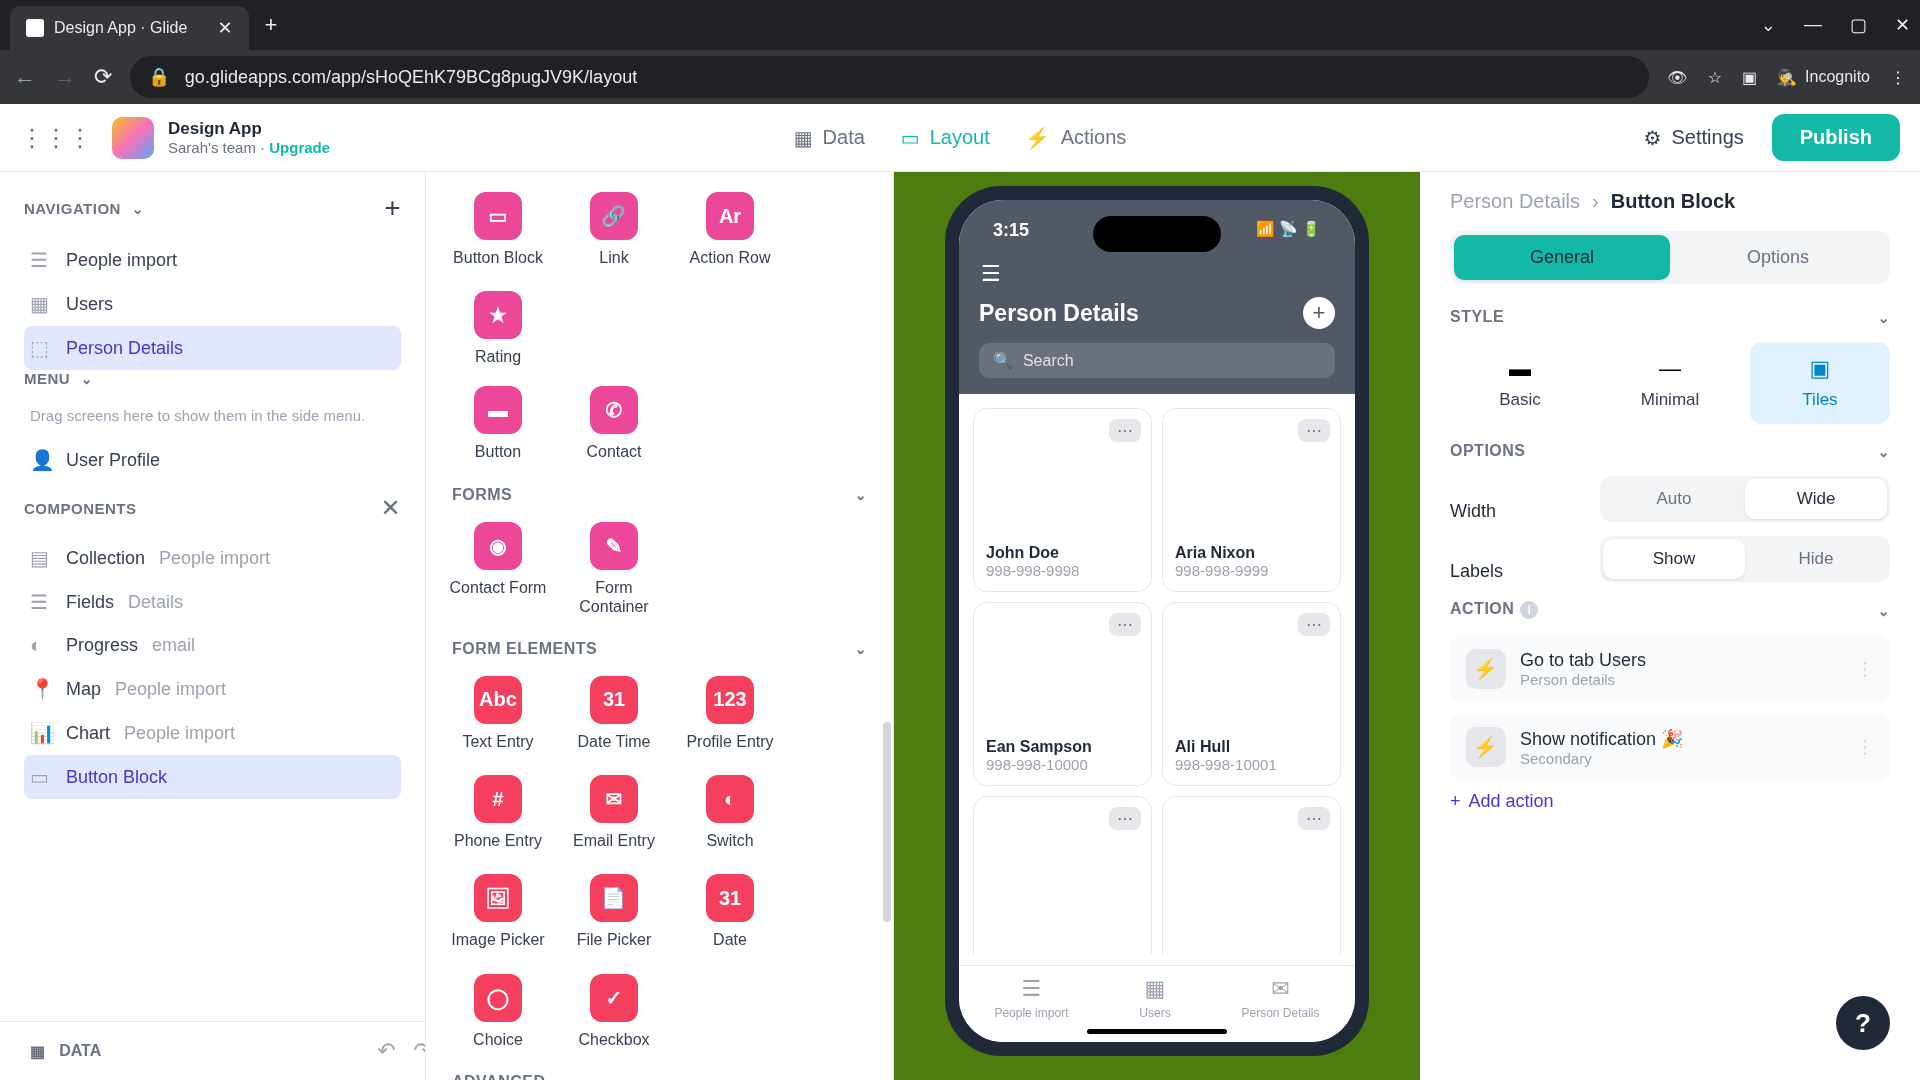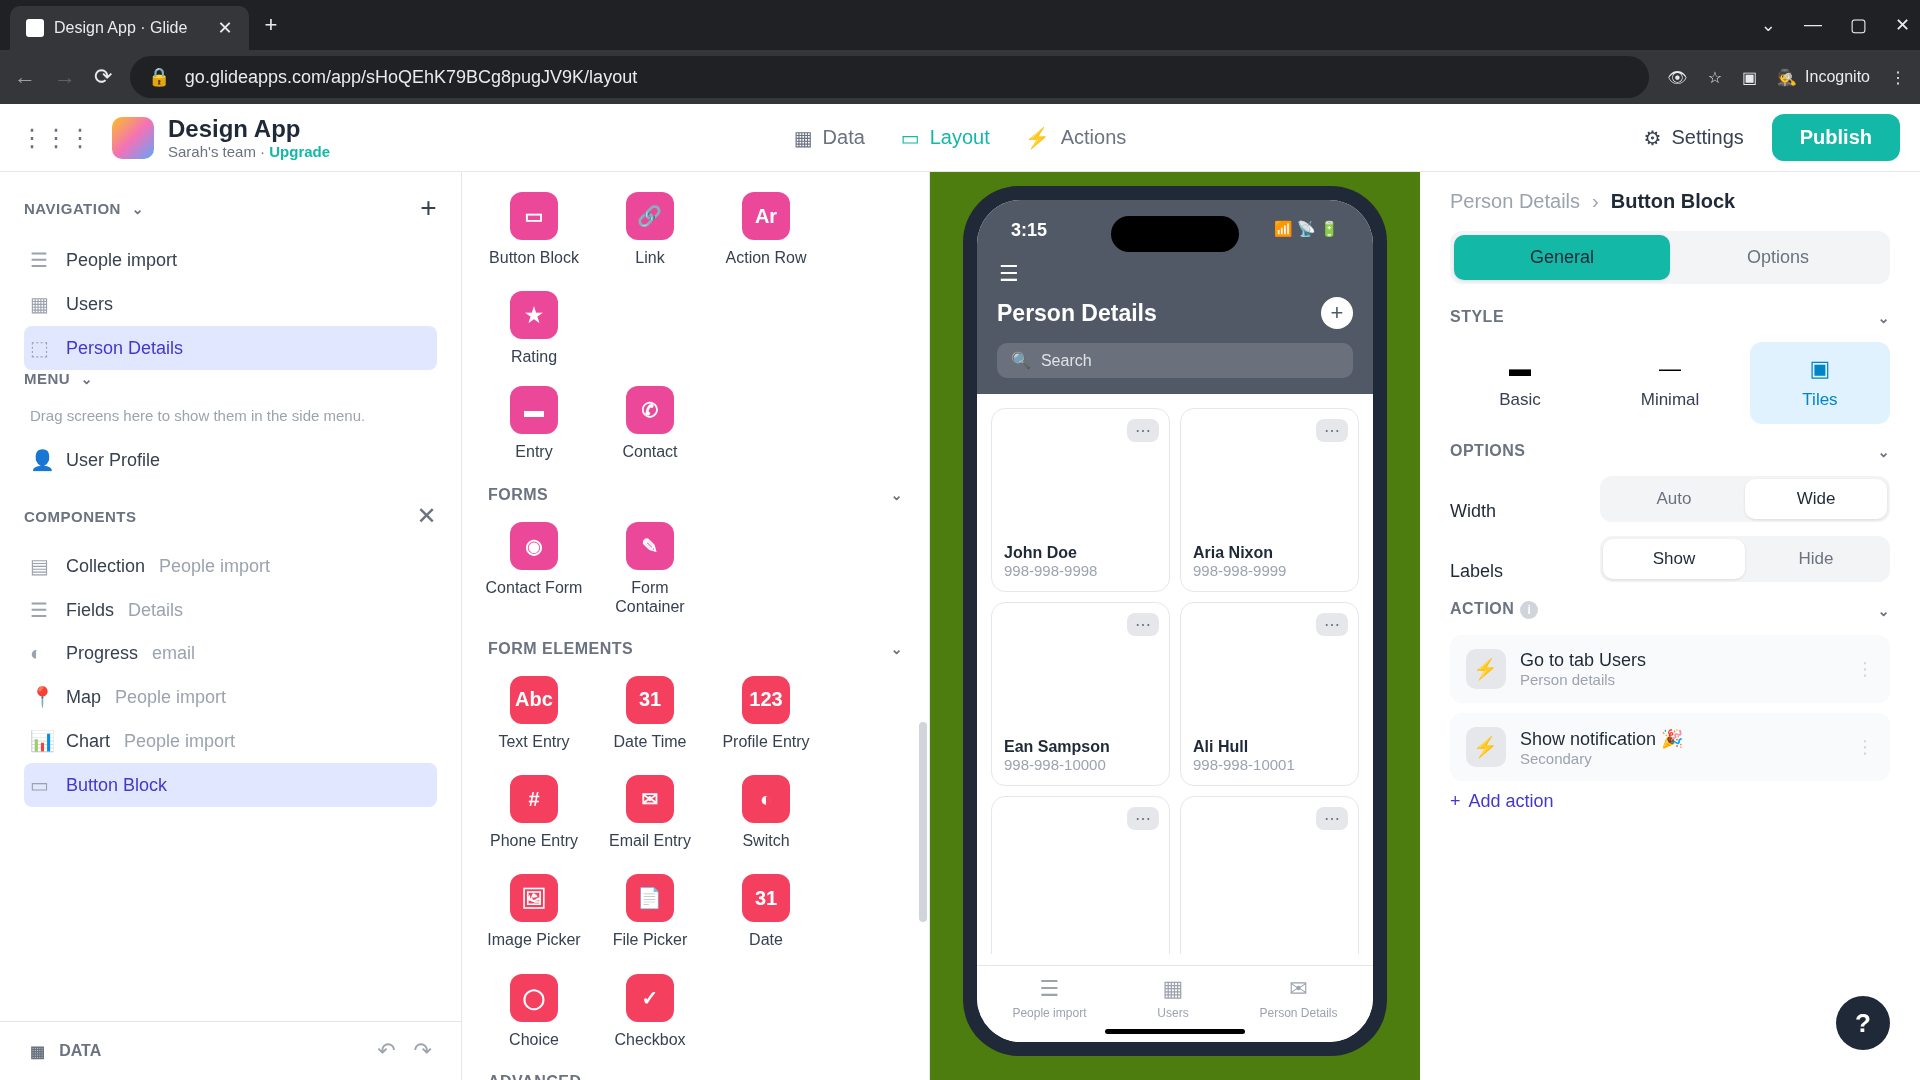--- a/index.html
+++ b/index.html
@@ -19,47 +19,47 @@
     .refresh { color: #e8eaed; font-size: 22px; cursor: pointer; }
     .url-field { flex: 1; background: #202124; border-radius: 24px; padding: 10px 18px; display: flex; align-items: center; gap: 14px; color: #e8eaed; font-size: 18px; }
     .lock-icon { color: #9aa0a6; }
     .url-right { display: flex; gap: 20px; color: #e8eaed; align-items: center; }
     .incognito-badge { display: flex; align-items: center; gap: 8px; }
     
     
     .app-header { height: 68px; display: flex; align-items: center; padding: 0 20px; border-bottom: 1px solid #e5e7eb; position: relative; }
     .app-menu-icon { font-size: 24px; margin-right: 20px; color: #6b7280; cursor: pointer; }
     .app-logo { width: 42px; height: 42px; border-radius: 10px; background: linear-gradient(135deg, #fbbf24, #f472b6, #60a5fa); margin-right: 14px; }
-    .app-title { font-size: 24px; font-weight: 700; color: #1f2937; }
+    .app-title { font-size: 17px; font-weight: 700; color: #1f2937; }
     .app-subtitle { font-size: 15px; color: #6b7280; }
     .app-subtitle .upgrade { color: #14b8a6; font-weight: 600; }
     .header-tabs { display: flex; gap: 36px; position: absolute; left: 50%; transform: translateX(-50%); }
     .header-tab { display: flex; align-items: center; gap: 10px; font-size: 20px; font-weight: 500; color: #6b7280; cursor: pointer; }
     .header-tab.active { color: #14b8a6; }
     .header-right { margin-left: auto; display: flex; align-items: center; gap: 28px; }
     .settings-btn { display: flex; align-items: center; gap: 10px; font-size: 20px; color: #374151; cursor: pointer; }
     .publish-btn { background: #14b8a6; color: #fff; padding: 12px 28px; border-radius: 12px; font-size: 20px; font-weight: 600; cursor: pointer; }
     
     
     .main { display: flex; height: calc(1080px - 172px); }
     
     
-    .sidebar { width: 462px; border-right: 1px solid #e5e7eb; display: flex; }
+    .sidebar { width: 426px; border-right: 1px solid #e5e7eb; display: flex; }
     .sidebar-left { width: 462px; padding: 20px 0; overflow-y: auto; }
     
     .nav-section { padding: 0 24px; }
     .nav-header { display: flex; align-items: center; justify-content: space-between; font-size: 15px; font-weight: 700; color: #6b7280; letter-spacing: 0.5px; margin-bottom: 14px; }
     .nav-header .chevron { font-size: 14px; margin-left: 6px; }
     .nav-add { font-size: 28px; color: #374151; cursor: pointer; font-weight: 300; }
     .nav-item { display: flex; align-items: center; gap: 14px; padding: 10px 6px; font-size: 18px; color: #374151; cursor: pointer; border-radius: 8px; }
     .nav-item.selected { background: #e0e7ff; color: #4338ca; }
     .nav-item .icon { width: 22px; font-size: 20px; color: #9ca3af; }
     .nav-hint { font-size: 15px; color: #9ca3af; padding: 6px 6px 14px; }
     
-    .comp-section { padding: 0 24px; margin-top: 20px; }
+    .comp-section { padding: 0 24px; margin-top: 12px; }
     .comp-header { display: flex; align-items: center; justify-content: space-between; font-size: 15px; font-weight: 700; color: #6b7280; letter-spacing: 0.5px; margin-bottom: 14px; }
     .comp-close { font-size: 24px; color: #6b7280; cursor: pointer; font-weight: 300; }
     .comp-item { display: flex; align-items: center; gap: 14px; padding: 10px 6px; font-size: 18px; color: #374151; cursor: pointer; border-radius: 8px; }
     .comp-item.selected { background: #e0e7ff; }
     .comp-item.selected .comp-name { color: #4338ca; }
     .comp-item .icon { width: 22px; font-size: 20px; color: #9ca3af; }
     .comp-sub { color: #9ca3af; }
     
     .data-footer { position: absolute; bottom: 0; left: 0; width: 462px; padding: 16px 30px; display: flex; align-items: center; justify-content: space-between; border-top: 1px solid #e5e7eb; background: #fff; }
     .data-label { display: flex; align-items: center; gap: 14px; font-size: 16px; font-weight: 600; color: #6b7280; }
@@ -296,21 +296,21 @@
           <div class="picker-label">Action Row</div>
         </div>
         <div class="picker-item">
           <div class="picker-icon pink">★</div>
           <div class="picker-label">Rating</div>
         </div>
       </div>
     <div class="picker-grid" id="picker-row2" style="margin-top:12px;">
         <div class="picker-item">
           <div class="picker-icon pink">▬</div>
-          <div class="picker-label">Entry</div>
+          <div class="picker-label">Button</div>
         </div>
         <div class="picker-item">
           <div class="picker-icon pink">✆</div>
           <div class="picker-label">Contact</div>
         </div>
       </div>
 
     <div class="picker-section">
         <span>FORMS</span>
         <span class="chev-down">⌄</span>

